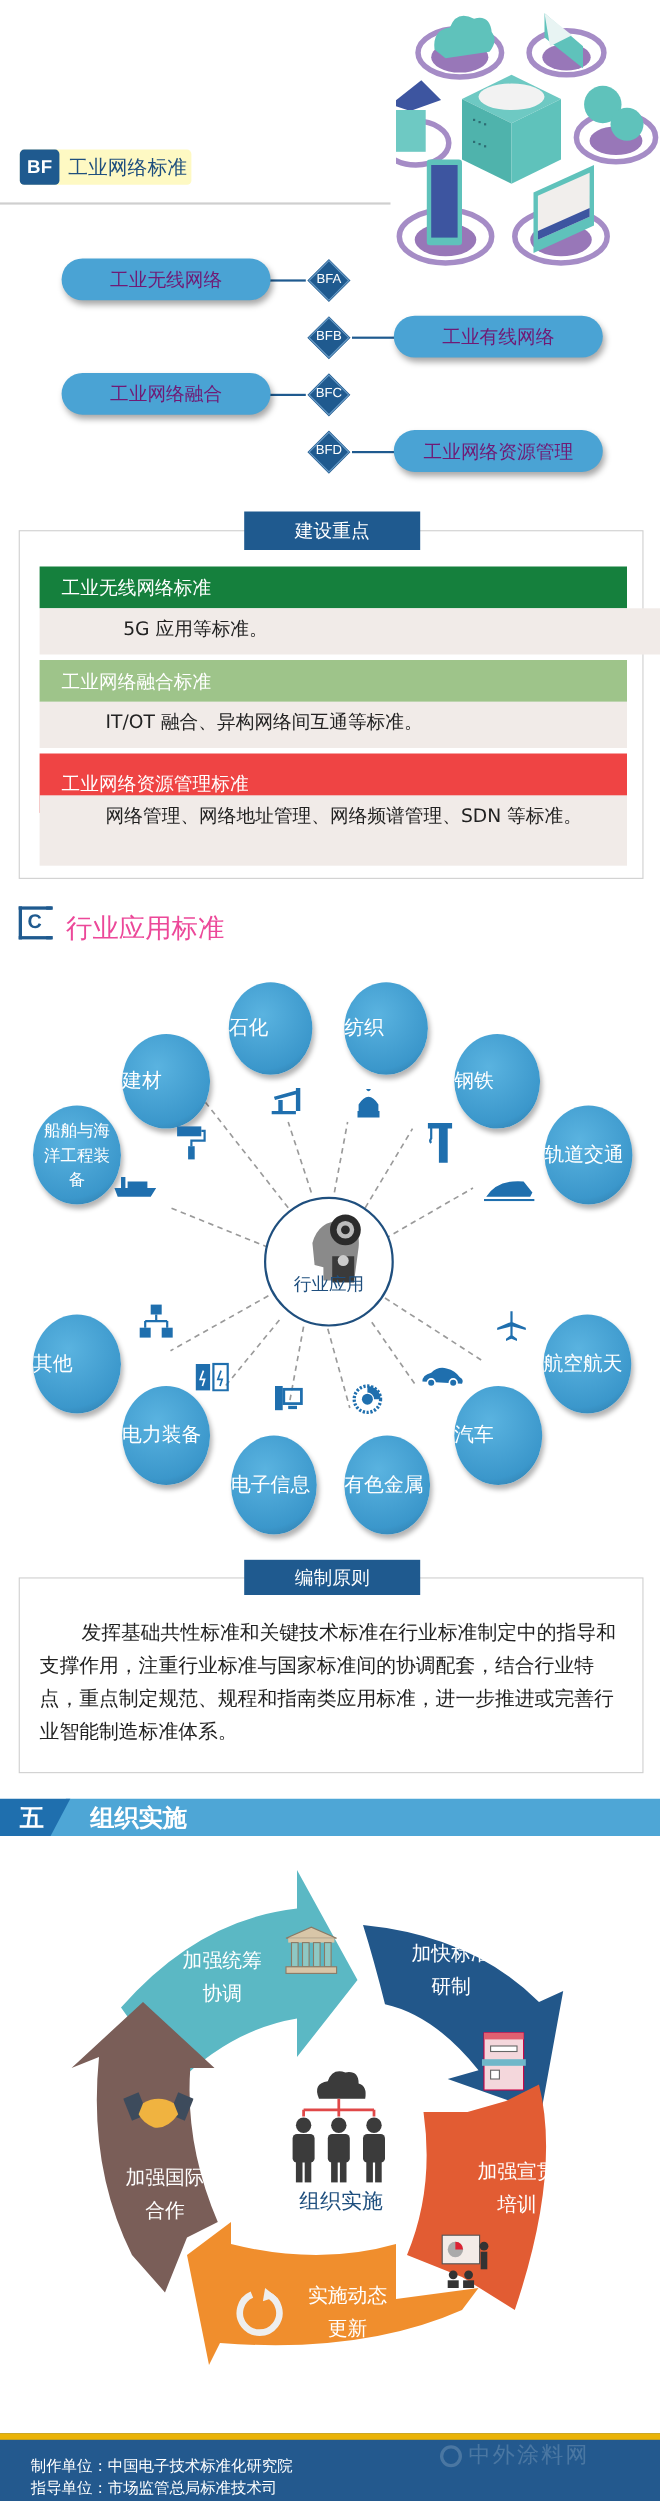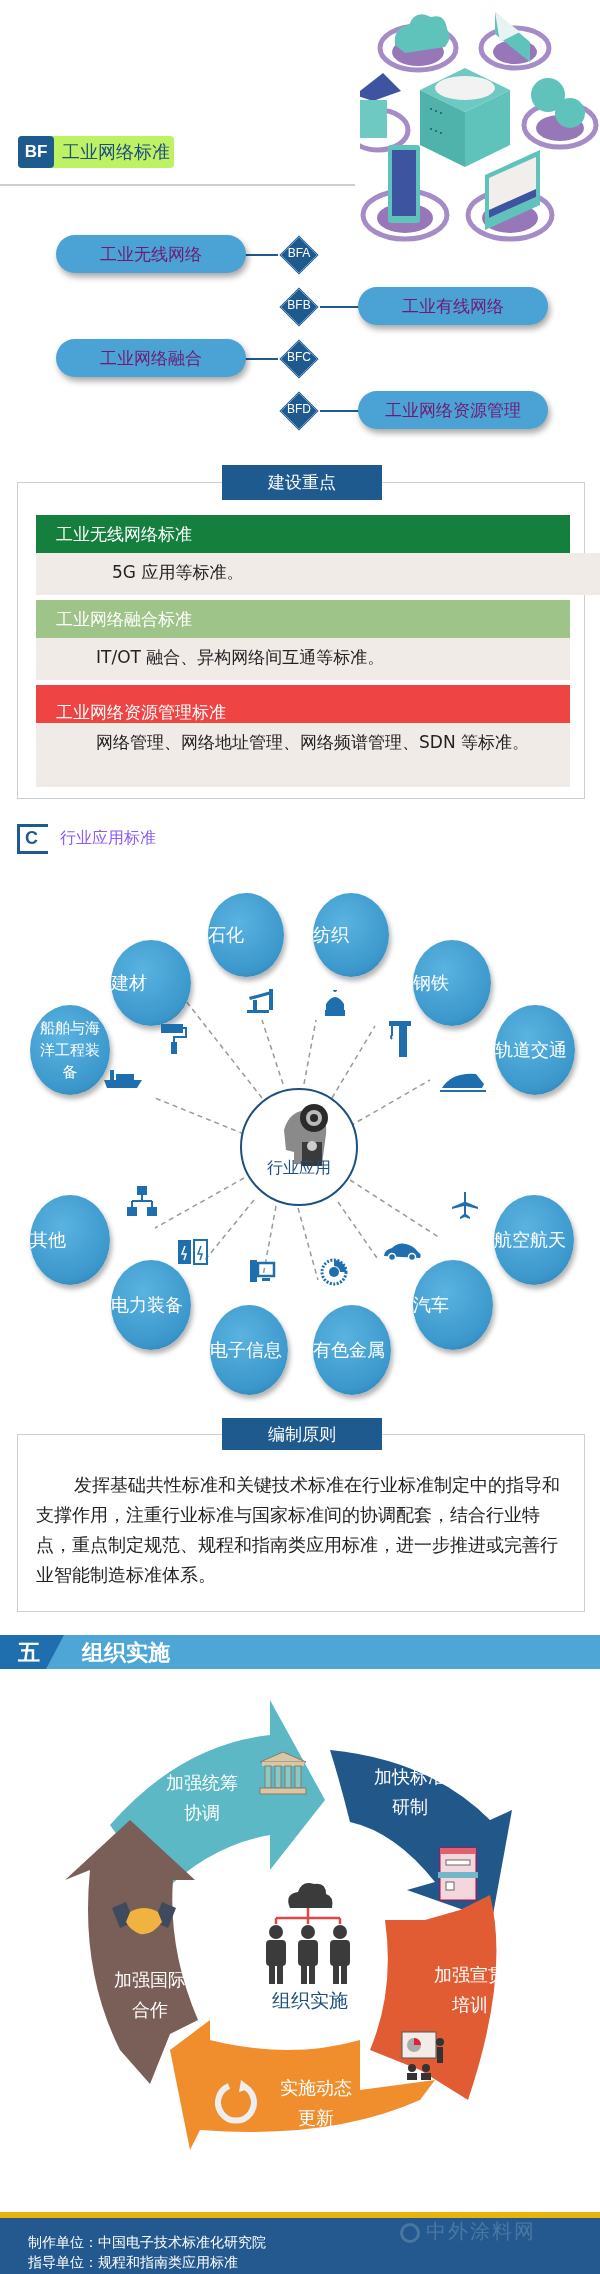--- a/index.html
+++ b/index.html
@@ -1,20 +1,20 @@
 <!DOCTYPE html>
 <html><head>
 <meta charset="utf-8">
 <style>
   * { box-sizing: border-box; margin: 0; padding: 0; }
   body { width: 600px; height: 2274px; background: #ffffff; font-family: "DejaVu Sans", "Liberation Sans", sans-serif; position: relative; overflow: hidden; color: #222; }
   .abs { position: absolute; }
 
   
-  .bf-tag { left: 18px; top: 136px; height: 32px; width: 156px; background: #bef264; border-radius: 4px; display: flex; align-items: center; }
+  .bf-tag { left: 18px; top: 136px; height: 32px; width: 156px; background: #fef9c3; border-radius: 4px; display: flex; align-items: center; }
   .bf-code { width: 36px; height: 32px; background: #1f5a8f; color: #fff; font-weight: bold; font-size: 17px; display: flex; align-items: center; justify-content: center; border-radius: 4px; font-family: "Liberation Sans", sans-serif; }
   .bf-title { color: #1f4f7e; font-size: 18px; margin-left: 8px; }
   .bf-rule { left: 0; top: 184px; width: 355px; height: 2px; background: #cfcfcf; }
 
   
   .illus { left: 360px; top: 0; width: 240px; height: 250px; }
 
   
   .pill { height: 38px; background: #4aa3d4; color: #701a75; border-radius: 19px; font-size: 17px; display: flex; align-items: center; justify-content: center; box-shadow: 2px 4px 6px rgba(0,0,0,0.35); }
   .diamond { width: 44px; height: 44px; }
@@ -25,21 +25,21 @@
   .box { border: 1px solid #cfcfcf; }
   .box-head { background: #1f5a8f; color: #fff; font-size: 17px; display: flex; align-items: center; justify-content: center; }
   .cat-head { color: #fff; font-size: 17px; display: flex; align-items: center; padding-left: 20px; }
   .cat-body { background: #f1ebe8; font-size: 17px; color: #222; line-height: 30px; padding: 4px 20px; }
 
   
   .c-icon { left: 17px; top: 824px; width: 30px; height: 30px; border: 3px solid #1f5a8f; border-right: none; }
   .c-icon-r1 { left: 42px; top: 824px; width: 6px; height: 3px; background: #1f5a8f; }
   .c-icon-r2 { left: 42px; top: 851px; width: 6px; height: 3px; background: #1f5a8f; }
   .c-letter { left: 25px; top: 828px; font-size: 18px; font-weight: bold; color: #1f5a8f; font-family: "Liberation Sans", sans-serif; }
-  .c-title { left: 60px; top: 828px; font-size: 16px; color: #8b5cf6; }
+  .c-title { left: 60px; top: 828px; font-size: 24px; color: #ec4899; }
 
   .ind-bubble { border-radius: 50%; background: radial-gradient(circle at 40% 35%, #5ab3e0 0%, #3b97cb 70%, #2a6f9b 100%); color: #fff; display: flex; align-items: center; justify-content: flex-start; text-align: center; font-size: 18px; line-height: 22px; box-shadow: 2px 4px 5px rgba(0,0,0,0.3); }
 
   .center-circle { left: 240px; top: 1088px; width: 118px; height: 118px; border: 2px solid #1f4f7e; border-radius: 50%; background: #fff; }
   .center-label { left: 240px; top: 1158px; width: 118px; text-align: center; font-size: 16px; color: #1f4f7e; }
 
   
   .s5-bar { left: 0; top: 1635px; width: 600px; height: 34px; }
   .s5-num { left: 18px; top: 1638px; font-size: 22px; color: #fff; font-weight: bold; }
   .s5-title { left: 82px; top: 1638px; font-size: 22px; color: #fff; font-weight: bold; }
@@ -385,18 +385,18 @@
       <rect x="72" y="60" width="20" height="26" rx="4"></rect>
       <rect x="75" y="84" width="6" height="20"></rect>
       <rect x="83" y="84" width="6" height="20"></rect>
   </g>
 </svg>
 <span class="abs" style="left:250px;top:1988px;width:120px;text-align:center;font-size:19px;color:#1f4f7e;">组织实施</span>
 
 <div class="abs footer">
   <div class="abs" style="left:28px;top:14px;">
     <div class="footer-line"><span>制作单位：</span><span>中国电子技术标准化研究院</span></div>
-    <div class="footer-line"><span>指导单位：</span><span>规程和指南类应用标准</span></div>
+    <div class="footer-line"><span>指导单位：</span><span>市场监管总局标准技术司</span></div>
   </div>
 </div>
 <span class="abs watermark">
   <span style="display:inline-block;width:20px;height:20px;border:3px solid rgba(255,255,255,0.18);border-radius:50%;vertical-align:middle;margin-right:6px;"></span><span>中外涂料网</span>
 </span>
 
 </body></html>

